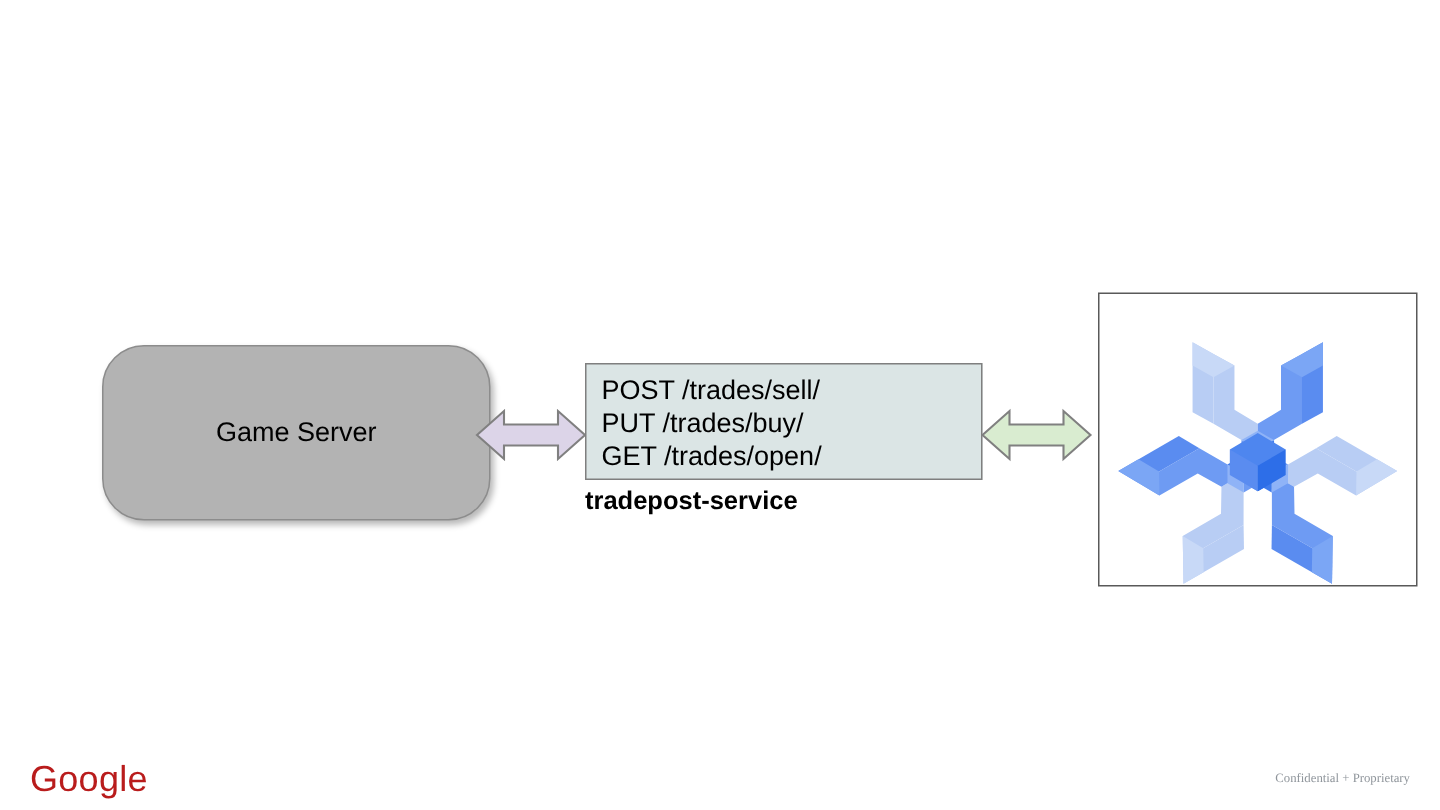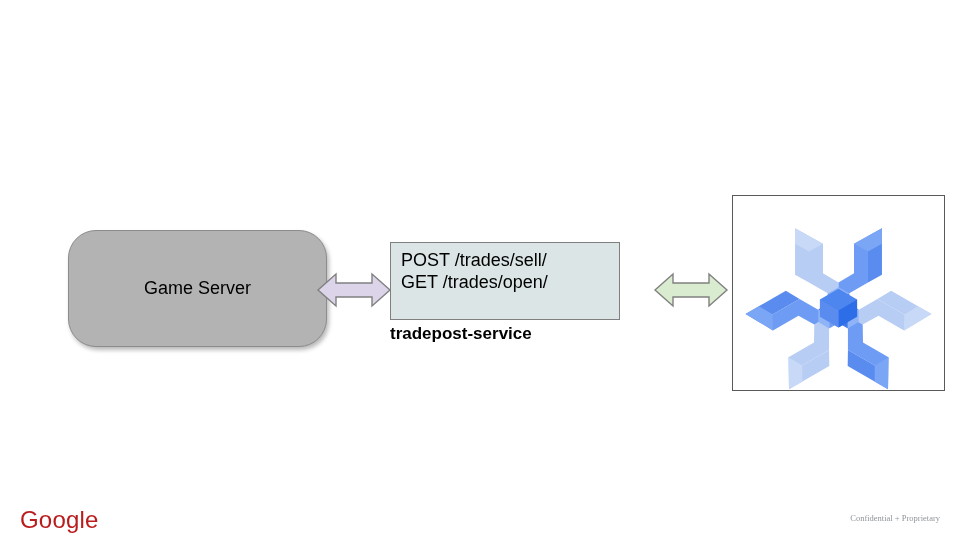--- a/index.html
+++ b/index.html
@@ -44,21 +44,21 @@
     line-height: 1.2;
     text-align: center;
     white-space: nowrap;
   }
 
   
   .endpoints-box {
     position: absolute;
     left: 390px;
     top: 242px;
-    width: 230px;
+    width: 265px;
     height: 78px;
     background: #dbe5e5;
     border: 1px solid #7f7f7f;
     box-sizing: border-box;
     padding: 6px 0 0 10px;
   }
   .endpoints-line {
     font-size: 18px;
     color: #000000;
     line-height: 22px;
@@ -140,20 +140,21 @@
   <div class="game-server-box">
     <span class="game-server-label">Game Server</span>
   </div>
 
   <svg class="arrow arrow-left-wrap" viewBox="0 0 76 44">
     <polygon points="2,22 20,6 20,15 56,15 56,6 74,22 56,38 56,29 20,29 20,38" fill="#dcd4e8" stroke="#808080" stroke-width="1.4" stroke-linejoin="miter"></polygon>
   </svg>
 
   <div class="endpoints-box">
     <div class="endpoints-line">POST /trades/sell/</div>
+    <div class="endpoints-line">PUT /trades/buy/</div>
     <div class="endpoints-line">GET /trades/open/</div>
   </div>
   <div class="service-caption">tradepost-service</div>
 
   <svg class="arrow arrow-right-wrap" viewBox="0 0 76 44">
     <polygon points="2,22 20,6 20,15 56,15 56,6 74,22 56,38 56,29 20,29 20,38" fill="#d9ecd0" stroke="#808080" stroke-width="1.4" stroke-linejoin="miter"></polygon>
   </svg>
 
   <div class="logo-frame">
     <svg class="logo-svg" viewBox="0 0 200 200">

